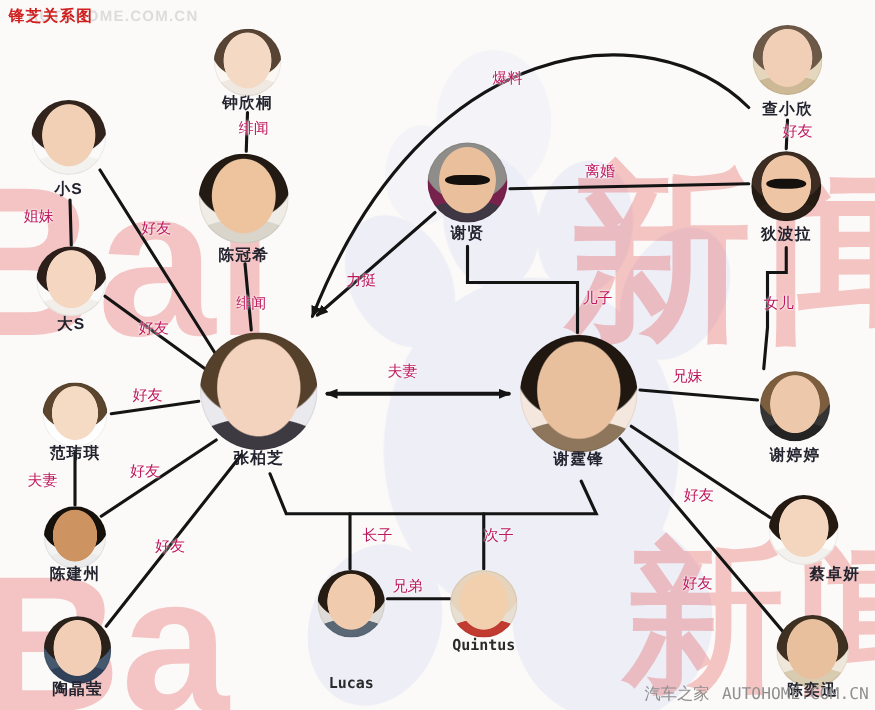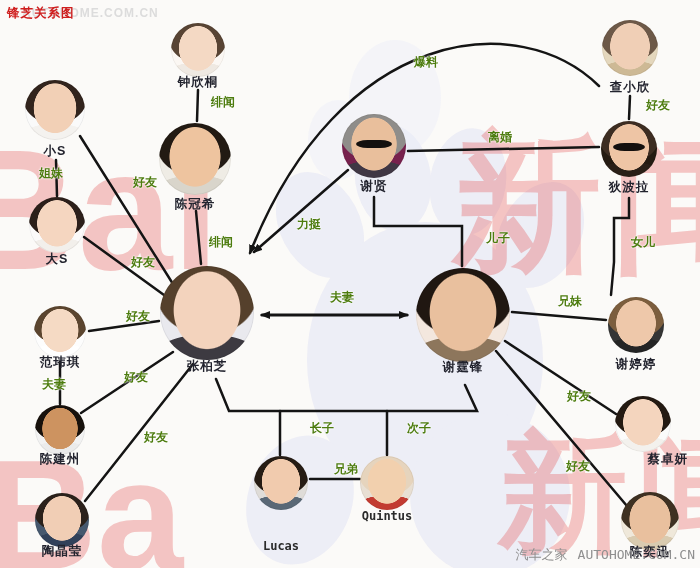--- a/index.html
+++ b/index.html
@@ -11,22 +11,22 @@
   .wm-gray-top{position:absolute;left:22px;top:6px;font-size:12px;font-weight:bold;color:#dcdcdc;letter-spacing:1px;z-index:8;}
   .page-title{position:absolute;left:7px;top:5px;font-size:12.5px;font-weight:bold;color:#cf1f1f;letter-spacing:1px;z-index:9;}
 
   
   #paw{position:absolute;left:0;top:0;z-index:0;}
 
   
   #wires{position:absolute;left:0;top:0;z-index:3;}
 
   
-  .edge-label{position:absolute;width:44px;text-align:right;font-size:12px;font-weight:bold;
-    color:#4d7c0f;z-index:4;text-shadow:0 0 2px #fff,0 0 2px #fff;pointer-events:none;}
+  .edge-label{position:absolute;width:44px;text-align:left;font-size:12px;font-weight:normal;
+    color:#be185d;z-index:4;text-shadow:0 0 2px #fff,0 0 2px #fff;pointer-events:none;}
 
   
   .person{position:absolute;z-index:5;}
   .avatar{width:100%;height:100%;border-radius:50%;box-shadow:0 0 0 1px rgba(0,0,0,.06) inset;cursor:pointer;position:relative;overflow:hidden;}
   .glasses{position:absolute;left:22%;top:40%;width:56%;height:13%;background:#14100e;border-radius:40%/60%;}
   .pname{position:absolute;width:90px;text-align:center;font-size:12.5px;font-weight:bold;color:#22232e;z-index:5;letter-spacing:1px;}
   .pname.latin{font-family:"DejaVu Sans Mono","Liberation Mono",monospace;letter-spacing:0;color:#2b2b2b;font-size:12px;}
 
   
   .note{position:absolute;left:255px;top:544px;font-size:13.5px;font-weight:bold;color:#5c1a1a;z-index:9;letter-spacing:.5px;}

